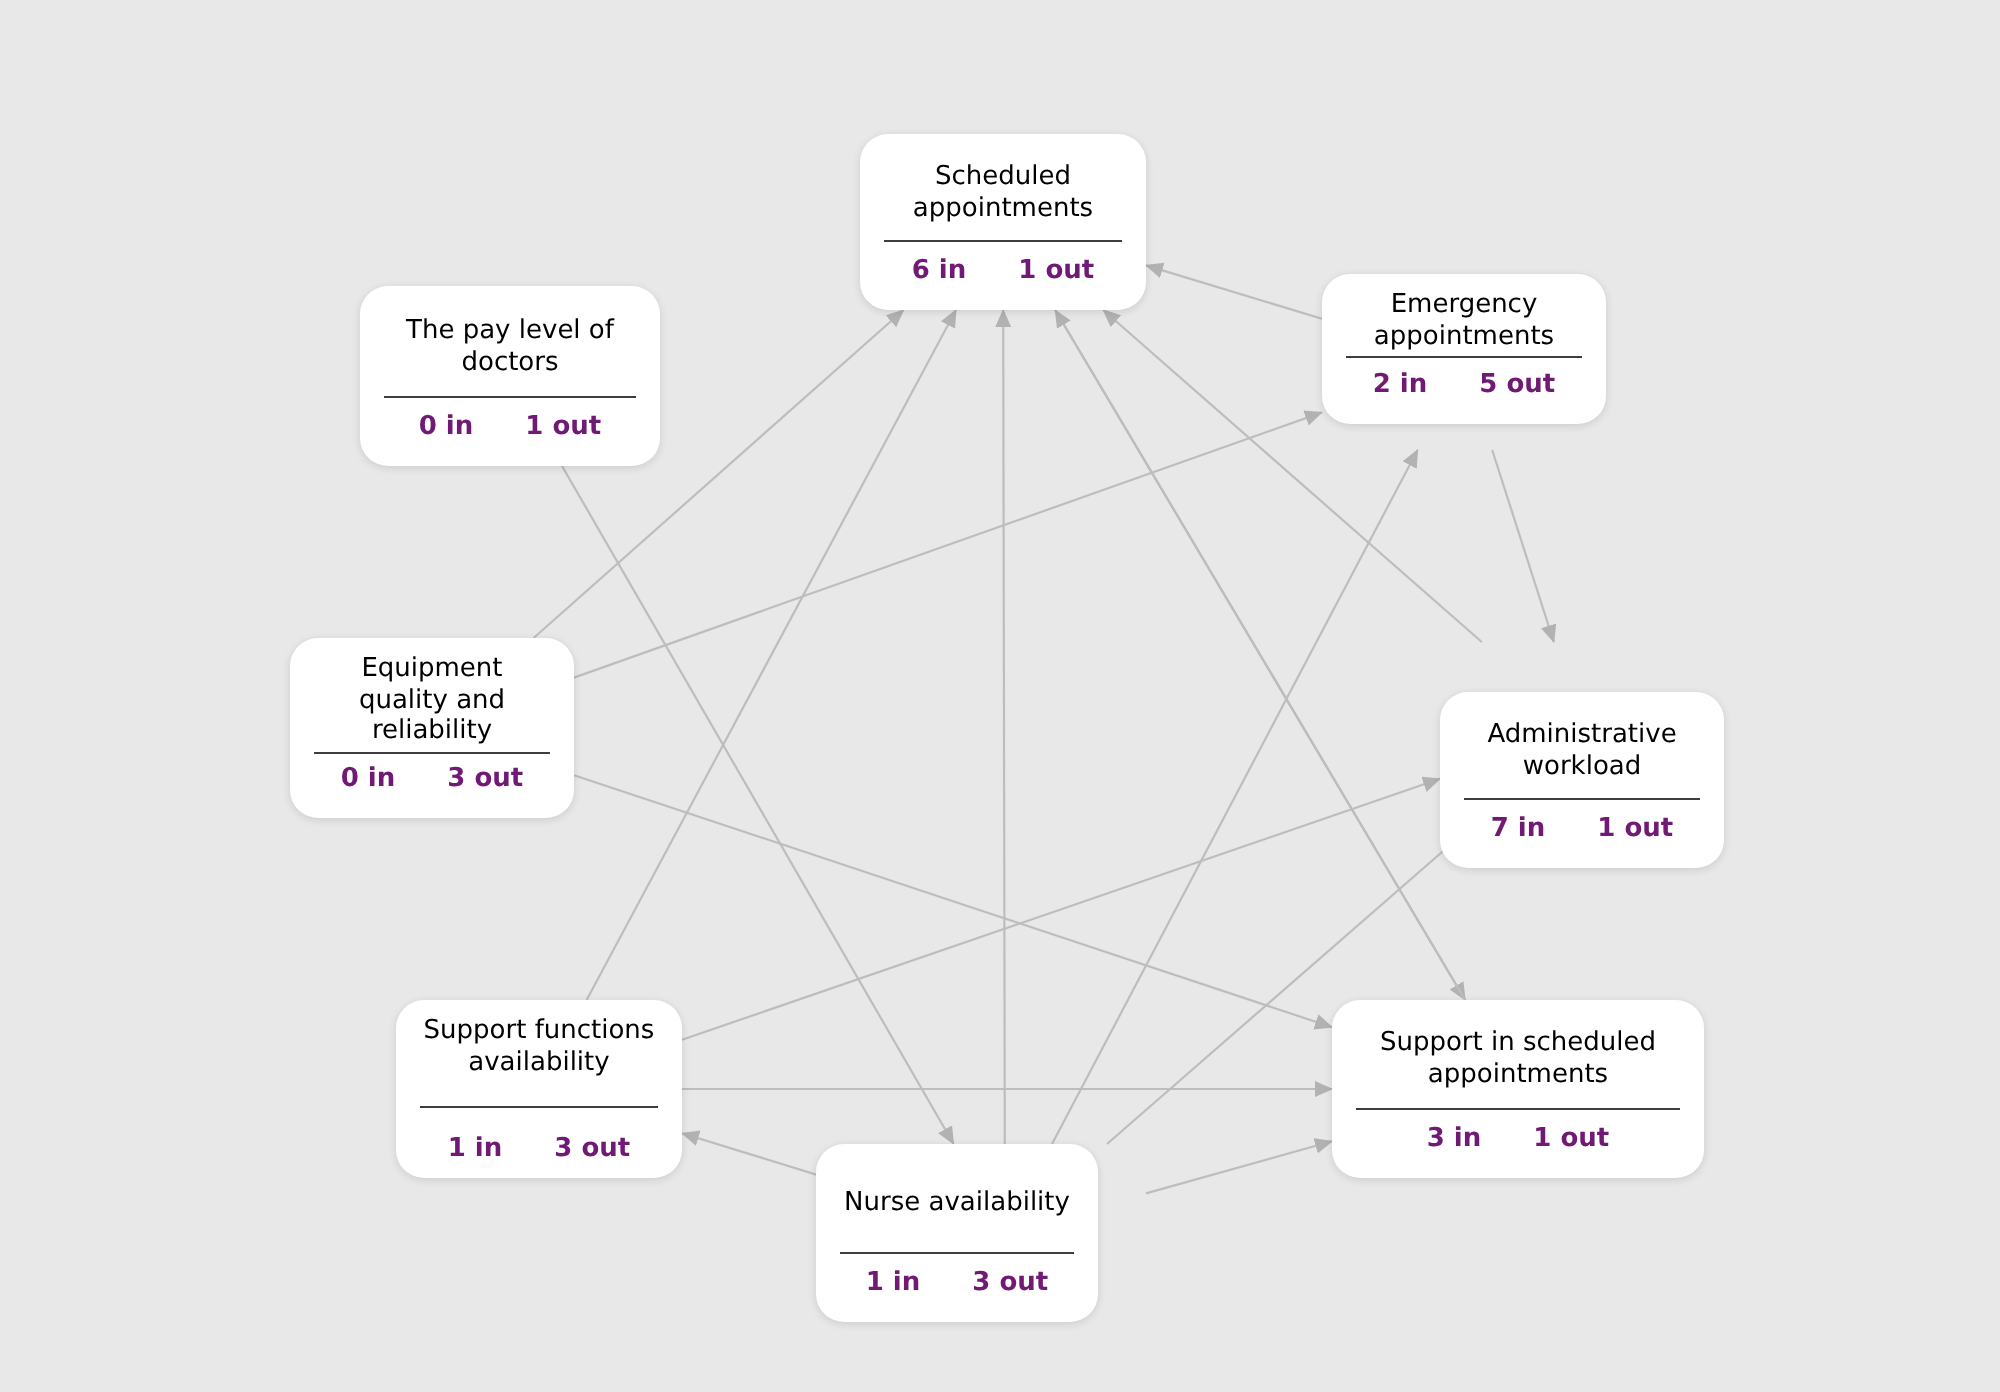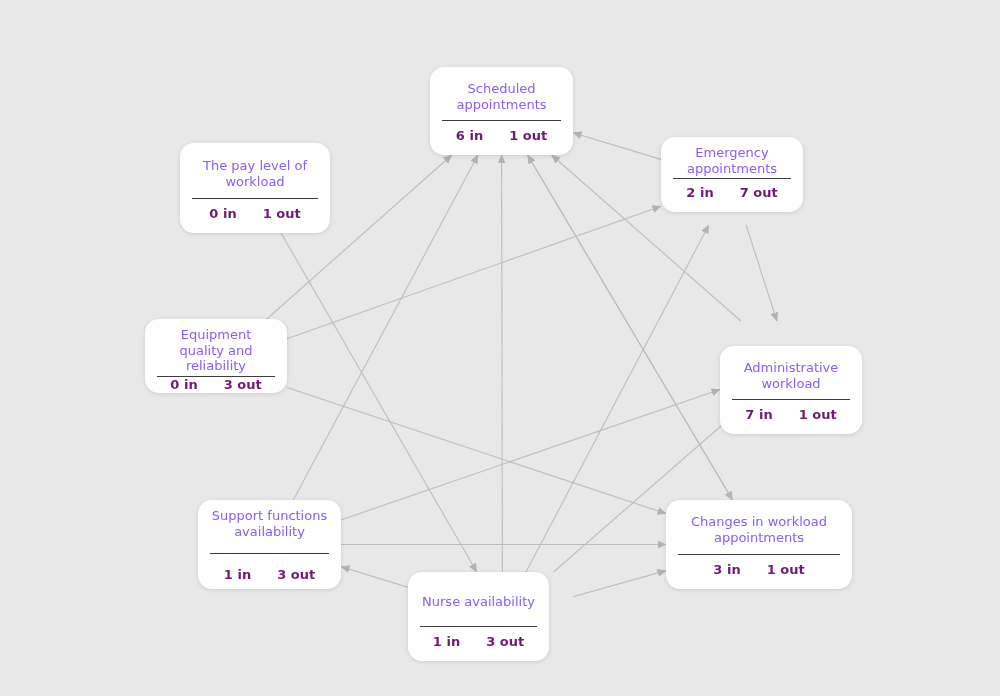--- a/index.html
+++ b/index.html
@@ -21,21 +21,21 @@
     flex-direction:column;
     box-sizing:border-box;
     padding:8px 6px 6px 6px;
   }
   .node-title{
     flex:1;
     display:flex;
     align-items:center;
     justify-content:center;
     text-align:center;
-    color:#8b5cf6;
+    color:#000000;
     font-size:13px;
     line-height:1.2;
     padding:0 6px;
   }
   .node-sep{
     border:none;
     border-top:1px solid #3d3d3d;
     margin:2px 6px 0 6px;
   }
   .node-stats{
@@ -87,49 +87,49 @@
       <div class="node-stats">
         <span>6 in</span>
         <span>1 out</span>
       </div>
     </div>
       <div class="node" style="left: 661px; top: 137px; width: 142px; height: 75px;">
       <div class="node-title">Emergency appointments</div>
       <hr class="node-sep">
       <div class="node-stats">
         <span>2 in</span>
-        <span>7 out</span>
+        <span>5 out</span>
       </div>
     </div>
       <div class="node" style="left: 180px; top: 143px; width: 150px; height: 90px;">
-      <div class="node-title">The pay level of workload</div>
+      <div class="node-title">The pay level of doctors</div>
       <hr class="node-sep">
       <div class="node-stats">
         <span>0 in</span>
         <span>1 out</span>
       </div>
     </div>
       <div class="node" style="left: 720px; top: 321px; width: 142px; height: 88px; margin-top: 25px;">
       <div class="node-title">Administrative workload</div>
       <hr class="node-sep">
       <div class="node-stats">
         <span>7 in</span>
         <span>1 out</span>
       </div>
     </div>
-      <div class="node" style="left: 145px; top: 319px; width: 142px; height: 74px;">
+      <div class="node" style="left: 145px; top: 319px; width: 142px; height: 90px;">
       <div class="node-title">Equipment quality and reliability</div>
       <hr class="node-sep">
       <div class="node-stats">
         <span>0 in</span>
         <span>3 out</span>
       </div>
     </div>
       <div class="node" style="left: 666px; top: 500px; width: 186px; height: 89px;">
-      <div class="node-title">Changes in workload appointments</div>
+      <div class="node-title">Support in scheduled appointments</div>
       <hr class="node-sep">
       <div class="node-stats">
         <span>3 in</span>
         <span>1 out</span>
       </div>
     </div>
       <div class="node" style="left: 198px; top: 500px; width: 143px; height: 89px; gap: 12px;">
       <div class="node-title">Support functions availability</div>
       <hr class="node-sep">
       <div class="node-stats">

